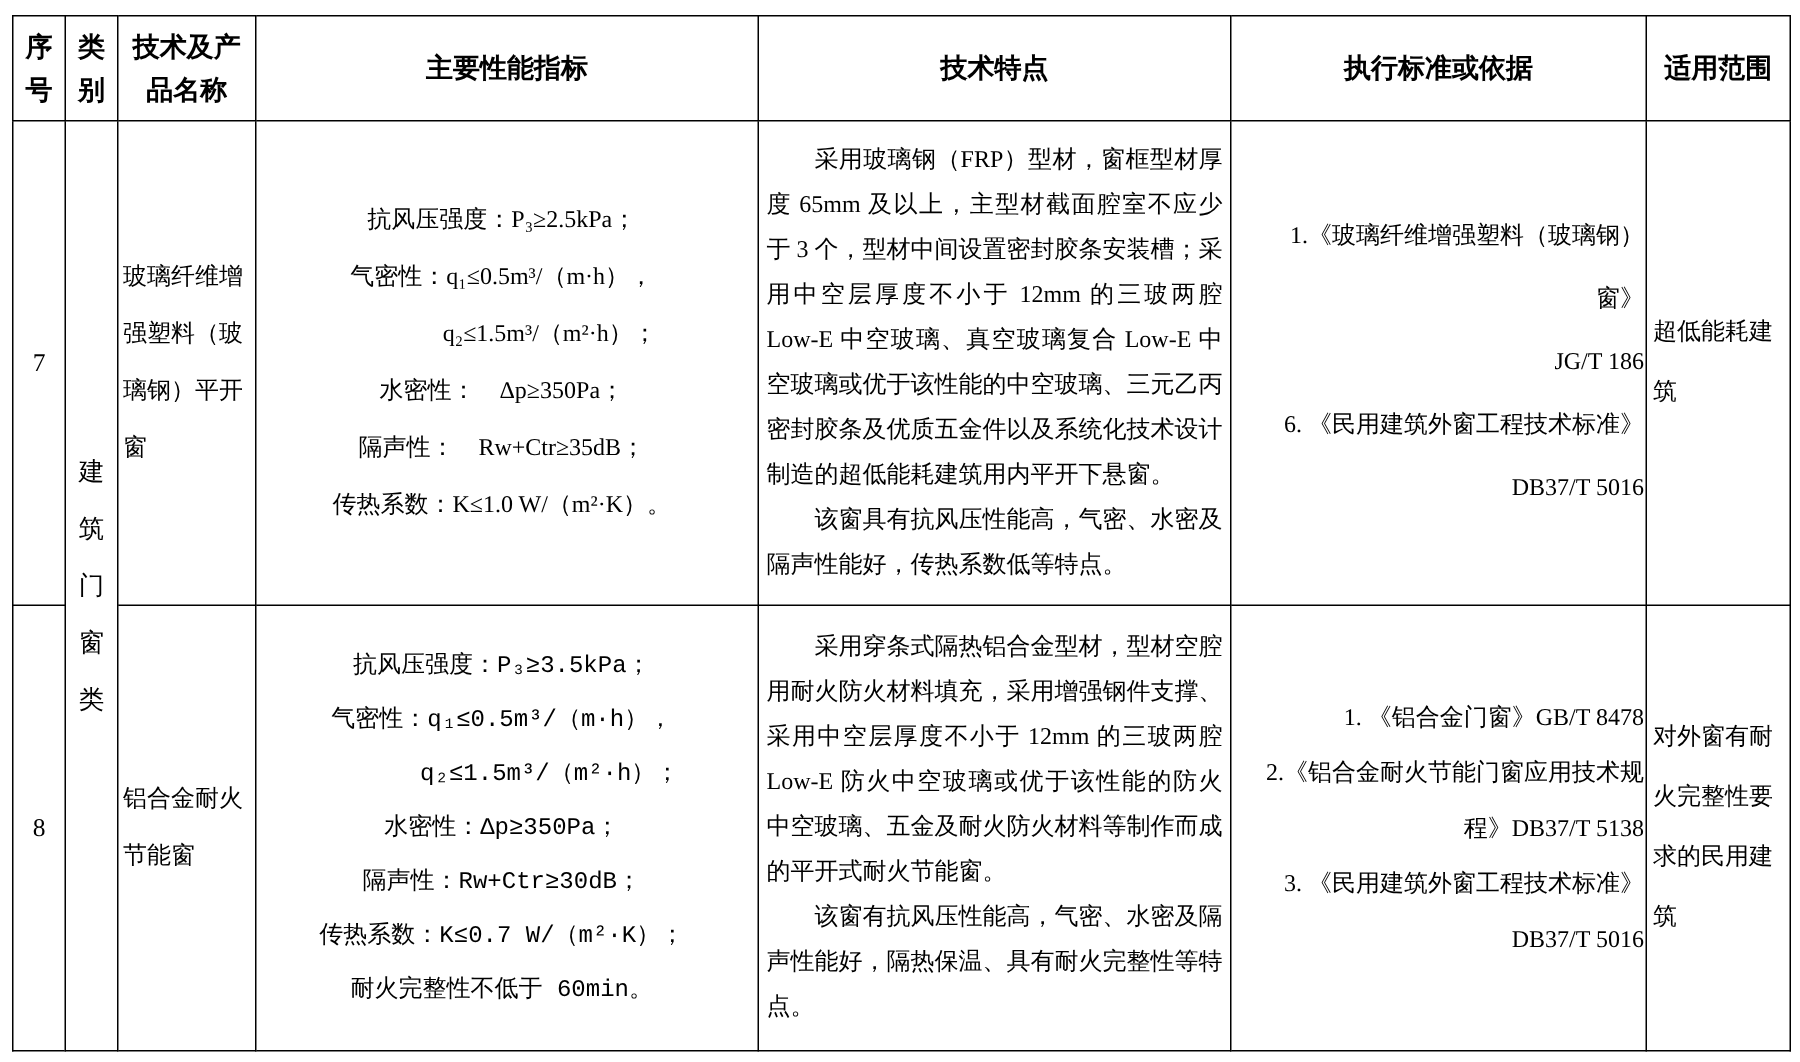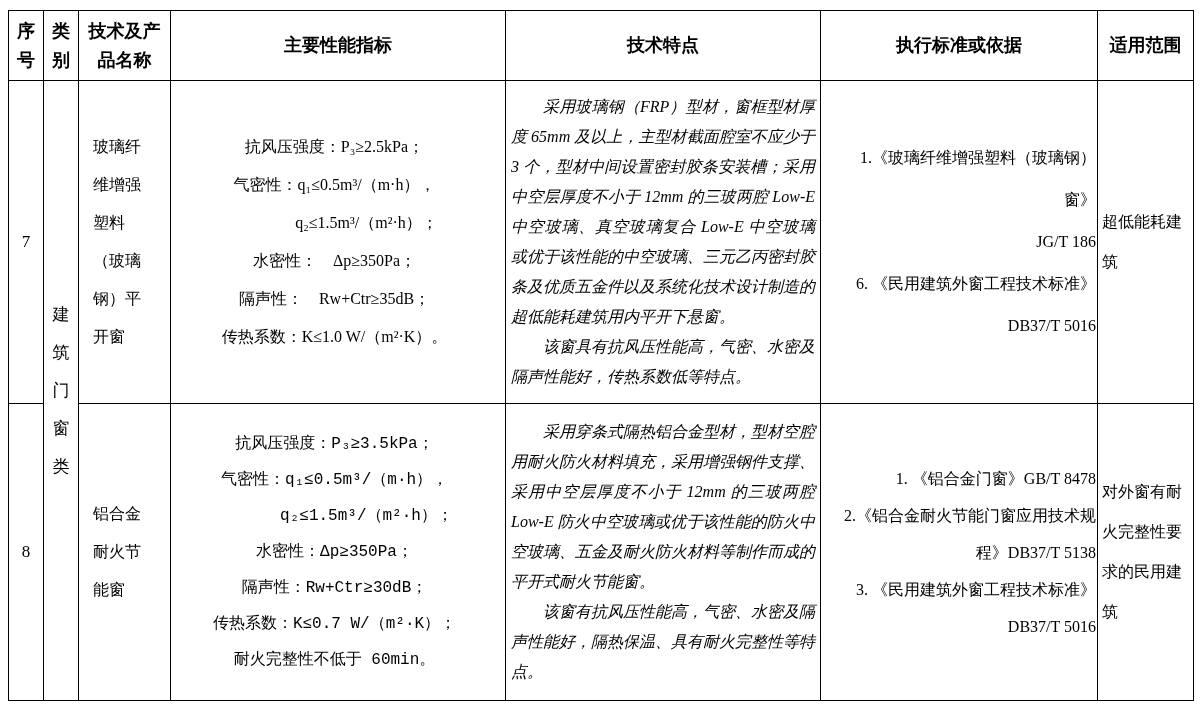--- a/index.html
+++ b/index.html
@@ -26,27 +26,27 @@
   }
   tr.hdr{height:70px;}
   tr.r7{height:323px;}
   tr.r8{height:297px;}
   td.seq{text-align:center;font-size:17px;}
   td.category{text-align:center;}
   .vert{
     width:1em;margin:0 auto;font-size:17px;line-height:38px;
     word-break:break-all;text-align:center;
   }
-  td.product{font-size:16px;padding:0 14px;line-height:38px;word-break:break-all;text-align:left;}
+  td.product{font-size:16px;padding:0 3px;line-height:38px;word-break:break-all;text-align:left;}
   td.perf{font-size:16px;padding-left:12px;padding-right:19px;text-align:center;}
   td.perf .line{white-space:pre;}
   tr.r7 td.perf .line{line-height:38px;}
   tr.r8 td.perf .line{line-height:36px;font-family:Liberation Mono, monospace;}
   td.feat{font-size:16px;padding:0 5px;text-align:justify;}
-  td.feat .para{text-indent:2em;line-height:30px;font-style:italic;}
+  td.feat .para{text-indent:2em;line-height:30px;}
   td.std{font-size:16px;padding-left:2px;padding-right:1px;text-align:left;}
   td.std .line{white-space:pre-wrap;text-align:right;}
   tr.r7 td.std .line{line-height:42px;}
   tr.r8 td.std .line{line-height:37px;}
   td.scope{font-size:16px;padding:4px 4px;line-height:40px;word-break:break-all;text-align:left;}
 </style>
 </head>
 <body>
 
 <table class="spec">

